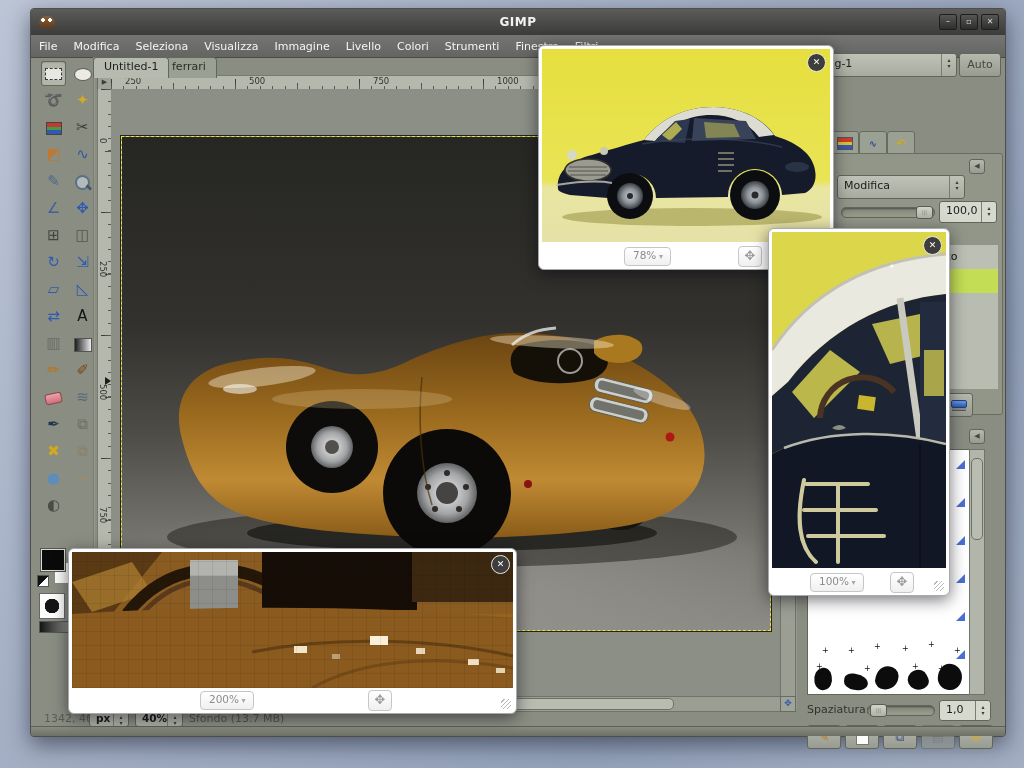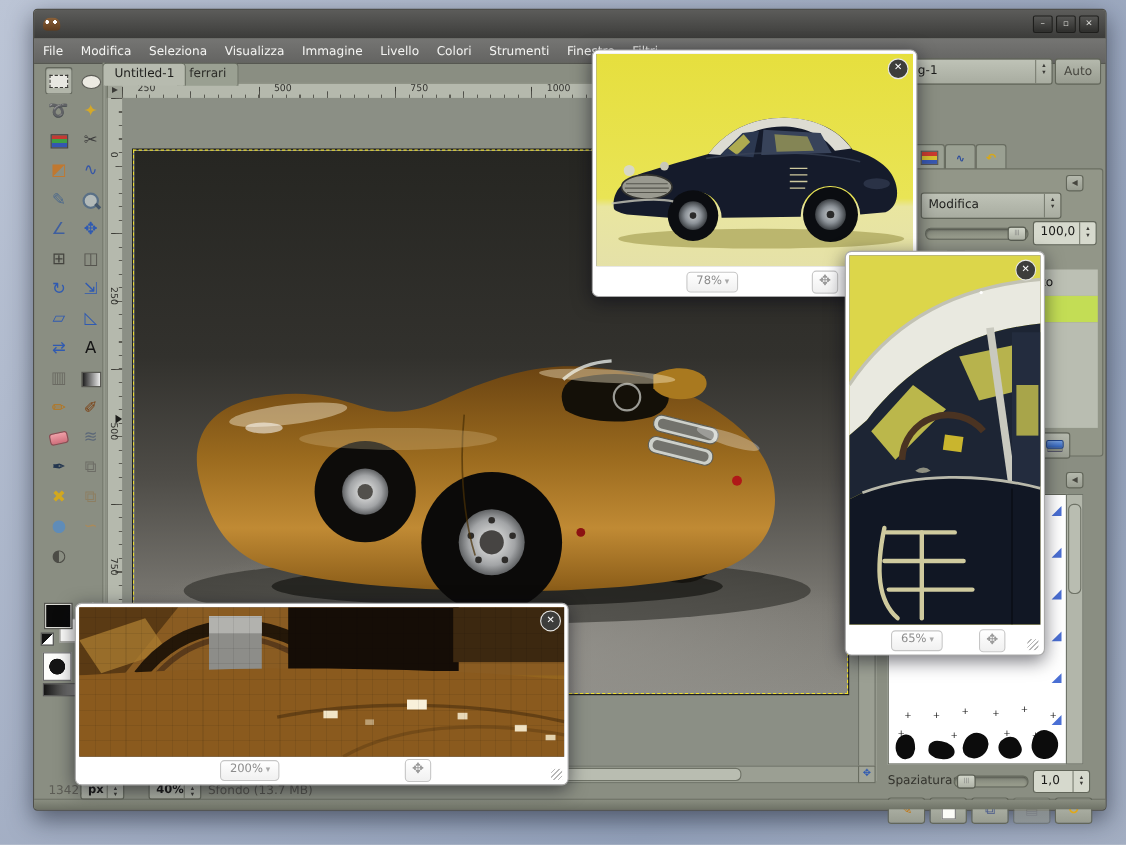--- a/index.html
+++ b/index.html
@@ -161,20 +161,21 @@
 </style>
 </head>
 <body>
 
 <div class="desktop">
 
   <div class="window">
 
     <div class="titlebar">
       <span class="wilber"></span>
+      <div class="title-text">GIMP</div>
       <div class="winbtns">
         <span class="winbtn">–</span>
         <span class="winbtn">▫</span>
         <span class="winbtn">✕</span>
       </div>
     </div>
 
     <div class="menubar" id="menubar"><span class="menu-item">File</span><span class="menu-item">Modifica</span><span class="menu-item">Seleziona</span><span class="menu-item">Visualizza</span><span class="menu-item">Immagine</span><span class="menu-item">Livello</span><span class="menu-item">Colori</span><span class="menu-item">Strumenti</span><span class="menu-item">Finestre</span><span class="menu-item">Filtri</span></div>
 
     <div id="toolgrid">
@@ -486,21 +487,21 @@
       <div class="btn action-btn" style="left:120px;top:668px;opacity:.55;">
           <span class="ab-glyph" style="color:#8a8a84;">▤</span>
         </div>
       <div class="btn action-btn" style="left:158px;top:668px;">
           <span class="ab-glyph" style="color:#e0a818;font-weight:bold;">↻</span>
         </div>
     </div>
 
     <div class="statusbar">
       <span class="abs" style="left:13px;top:2px;color:#5d5d56;">1342, 466</span>
-      <div class="combo" style="left:42px;top:0px;width:38px;height:15px;font-size:10.5px;">
+      <div class="combo" style="left:58px;top:0px;width:38px;height:15px;font-size:10.5px;">
         <span class="cv" style="padding-top:1px;font-weight:bold;">px</span>
         <span class="spin"></span>
       </div>
       <div class="combo" style="left:104px;top:0px;width:46px;height:15px;font-size:10.5px;">
         <span class="cv" style="padding-top:1px;font-weight:bold;">40%</span>
         <span class="spin"></span>
       </div>
       <span class="abs" style="left:158px;top:2px;color:#55554e;">Sfondo (13.7 MB)</span>
     </div>
     <div class="win-bottom"></div>
@@ -582,21 +583,21 @@
             <path d="M36,304 H112"></path>
           <path d="M32,248 C24,286 26,314 44,330"></path>
           <path d="M66,252 V330"></path>
         </g>
         <path d="M148,212 V336" stroke="#000" stroke-width="1.5" opacity=".4"></path>
         <circle cx="120" cy="34" r="1.5" fill="#fff"></circle>
       </svg>
     </div>
     <div class="close-fab" style="right:7px;top:7px;">✕</div>
     <div class="footer">
-      <span class="zoom-pill" style="left:38px;">65%</span>
+      <span class="zoom-pill" style="left:38px;">100%</span>
       <span class="pan-btn" style="left:118px;">✥</span>
       <span class="grip"></span>
     </div>
   </div>
 
   <div class="fwin" style="left:68px;top:548px;width:447px;height:164px;z-index:30;">
     <div class="img" style="height:136px;">
       <svg width="441" height="136" viewBox="0 0 441 136">
         <defs>
           <linearGradient id="bronze" x1="0" y1="0" x2="0" y2="1">

